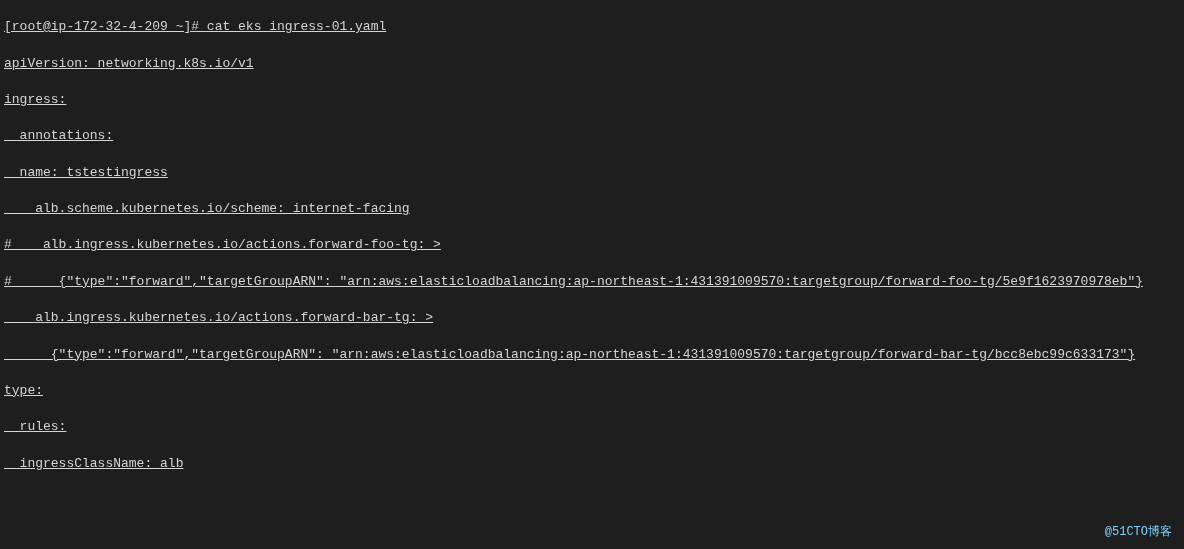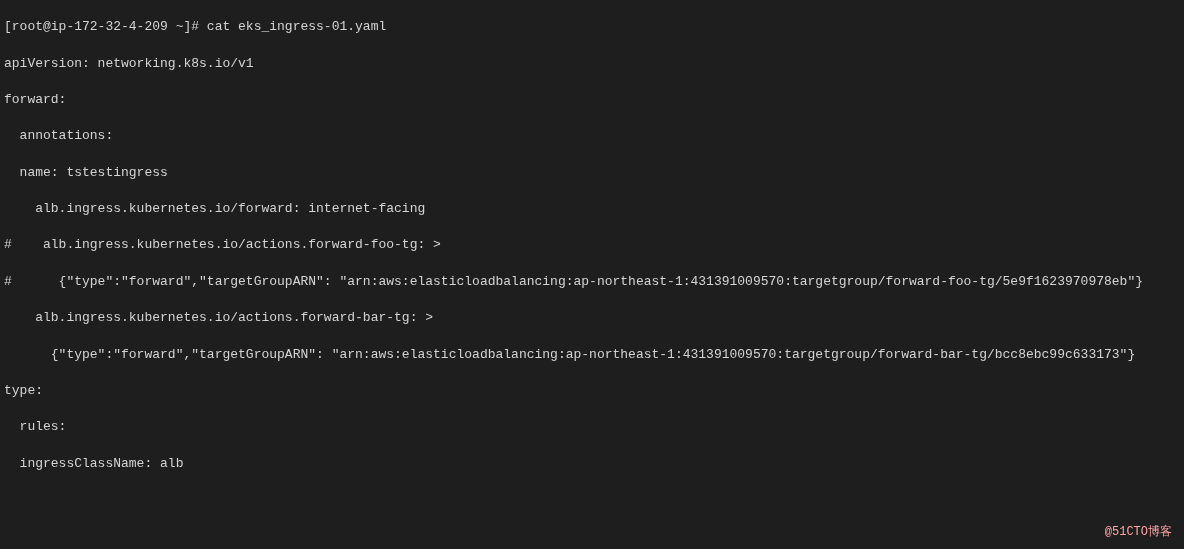--- a/index.html
+++ b/index.html
@@ -18,39 +18,40 @@
       height: 549px;
       overflow: hidden;
       position: relative;
     }
     .terminal {
       white-space: pre;
       padding: 0 4px;
     }
     .line {
       display: block;
+      text-decoration: underline;
     }
     .watermark {
       position: absolute;
       bottom: 8px;
       right: 12px;
-      color: #fca5a5;
+      color: #7dd3fc;
       font-size: 12px;
     }
   </style>
 </head>
 <body>
 
 <div class="terminal">
 <span class="line">[root@ip-172-32-4-209 ~]# cat eks_ingress-01.yaml</span>
 <span class="line">apiVersion: networking.k8s.io/v1</span>
-<span class="line">forward:</span>
+<span class="line">ingress:</span>
 <span class="line">  annotations:</span>
 <span class="line">  name: tstestingress</span>
-<span class="line">    alb.ingress.kubernetes.io/forward: internet-facing</span>
+<span class="line">    alb.scheme.kubernetes.io/scheme: internet-facing</span>
 <span class="line">#    alb.ingress.kubernetes.io/actions.forward-foo-tg: &gt;</span>
 <span class="line">#      {"type":"forward","targetGroupARN": "arn:aws:elasticloadbalancing:ap-northeast-1:431391009570:targetgroup/forward-foo-tg/5e9f1623970978eb"}</span>
 <span class="line">    alb.ingress.kubernetes.io/actions.forward-bar-tg: &gt;</span>
 <span class="line">      {"type":"forward","targetGroupARN": "arn:aws:elasticloadbalancing:ap-northeast-1:431391009570:targetgroup/forward-bar-tg/bcc8ebc99c633173"}</span>
 <span class="line">type:</span>
 <span class="line">  rules:</span>
 <span class="line">  ingressClassName: alb</span>
 
 
 

